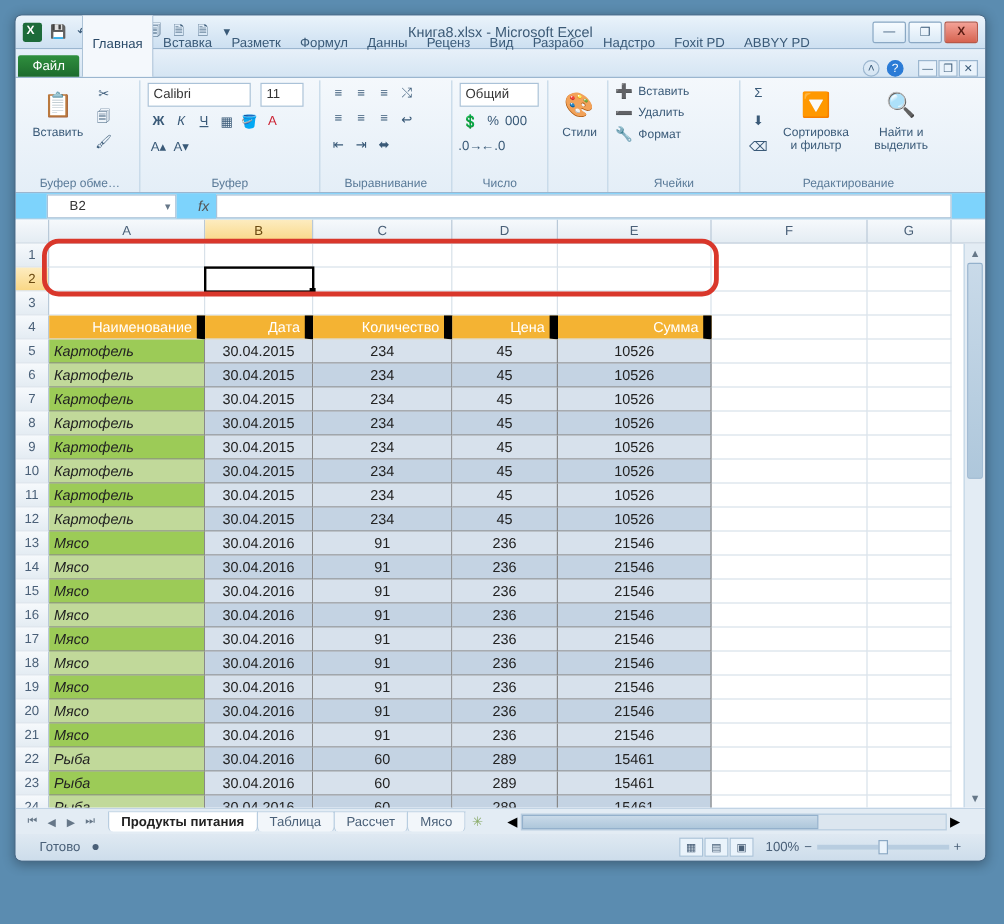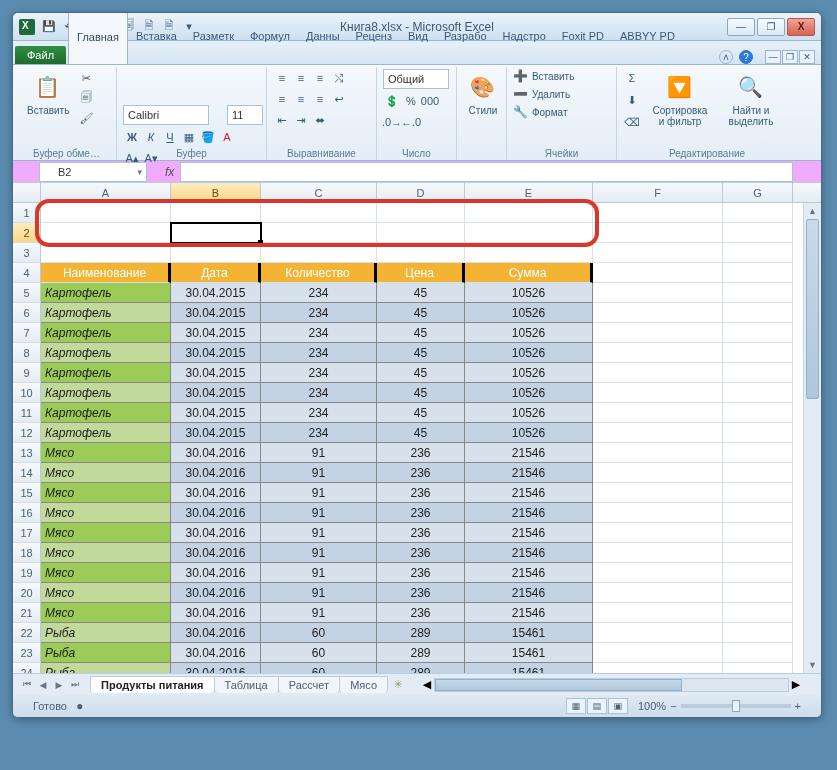--- a/index.html
+++ b/index.html
@@ -38,21 +38,21 @@
   .big-btn .lbl { font-size:10px; color:#3a5a78; text-align:center; line-height:1.1; }
   .small-col { display:flex; flex-direction:column; gap:2px; }
   .small-btn { width:18px; height:18px; display:flex; align-items:center; justify-content:center; font-size:11px; color:#3a5a78; border-radius:2px; }
   .combo { height:20px; border:1px solid #aac2d8; background:#fff; font-size:11px; color:#333; padding:1px 4px; display:flex; align-items:center; }
   .row-btns { display:flex; gap:1px; }
   .row-btns .small-btn { border:1px solid transparent; }
   .cells-row { display:flex; align-items:center; gap:4px; font-size:10px; color:#3a5a78; }
   .cells-row .ic { font-size:12px; }
 
   
-  .fbar-row { height:22px; background:#f0abfc; display:flex; align-items:center; border-bottom:1px solid #b8cde0; }
+  .fbar-row { height:22px; background:#7dd3fc; display:flex; align-items:center; border-bottom:1px solid #b8cde0; }
   .namebox { width:108px; height:20px; margin:0 0 0 26px; background:#fff; border:1px solid #aac2d8; font-size:11px; display:flex; align-items:center; padding-left:18px; color:#333; position:relative; }
   .namebox::after { content:"▾"; position:absolute; right:4px; font-size:9px; color:#678; }
   .fx-btn { margin:0 6px 0 18px; font-size:12px; font-style:italic; color:#555; }
   .fbar { flex:1; height:20px; background:#fff; border:1px solid #aac2d8; margin-right:28px; }
 
   
   .grid-wrap { background:#fff; height:490px; position:relative; overflow:hidden; }
   .col-headers { display:flex; height:20px; background:linear-gradient(#f6f9fc,#e4ecf3); border-bottom:1px solid #b9c9d8; }
   .corner { width:28px; border-right:1px solid #b9c9d8; background:linear-gradient(#f6f9fc,#e4ecf3); }
   .ch { border-right:1px solid #b9c9d8; text-align:center; font-size:11px; color:#4a6078; line-height:20px; }
@@ -60,21 +60,21 @@
   .chA{width:130px;} .chB{width:90px;} .chC{width:116px;} .chD{width:88px;} .chE{width:128px;} .chF{width:130px;} .chG{width:70px;}
 
   .rows { position:relative; }
   .row { display:flex; height:20px; }
   .rh { width:28px; background:linear-gradient(#f6f9fc,#e4ecf3); border-right:1px solid #b9c9d8; border-bottom:1px solid #d3dde6; font-size:11px; color:#4a6078; text-align:center; line-height:20px; }
   .rh.active { background:linear-gradient(#fdecc0,#f9d785); color:#6a4a10; }
   .cell { border-right:1px solid #d8e1e9; border-bottom:1px solid #d8e1e9; font-size:12px; color:#222; padding:0 4px; line-height:20px; overflow:hidden; white-space:nowrap; }
   .cA{width:130px;} .cB{width:90px; text-align:center;} .cC{width:116px; text-align:center;} .cD{width:88px; text-align:center;} .cE{width:128px; text-align:center;} .cF{width:130px;} .cG{width:70px;}
 
   
-  .thdr { background:#f4b333; color:#fff; font-weight:500; text-align:center; border-right:3px solid #000000; }
+  .thdr { background:#f4b333; color:#fff; font-weight:500; text-align:right; border-right:7px solid #000000; }
   .tcell { border-right:1px solid #888; border-bottom:1px solid #888; }
   .nameA { background:#9ccb57; }
   .nameB { background:#c1d99a; }
   .valeven { background:#d7e1ec; }
   .valodd { background:#c4d3e3; }
   .tcell.cA { text-align:left;font-style:italic; }
 
   
   .active-cell { position:absolute; border:2px solid #000; background:#fff; pointer-events:none; }
   .active-cell::after { content:""; position:absolute; right:-3px; bottom:-3px; width:5px; height:5px; background:#000; }
@@ -169,21 +169,21 @@
           <div class="small-btn">✂</div>
           <div class="small-btn">🗐</div>
           <div class="small-btn">🖌</div>
         </div>
       </div>
       <div class="group-label">Буфер обме…</div>
     </div>
 
     <div class="group" style="width:150px;">
       <div class="group-body" style="flex-direction:column;gap:3px;">
-        <div style="display:flex;gap:18px;margin-top:36px;">
+        <div style="display:flex;gap:8px;">
           <div class="combo" style="width:86px;">Calibri</div>
           <div class="combo" style="width:36px;">11</div>
         </div>
         <div class="row-btns">
           <div class="small-btn" style="font-weight:bold;">Ж</div>
           <div class="small-btn" style="font-style:italic;">К</div>
           <div class="small-btn" style="text-decoration:underline;">Ч</div>
           <div class="small-btn">▦</div>
           <div class="small-btn">🪣</div>
           <div class="small-btn" style="color:#c23;">A</div>

